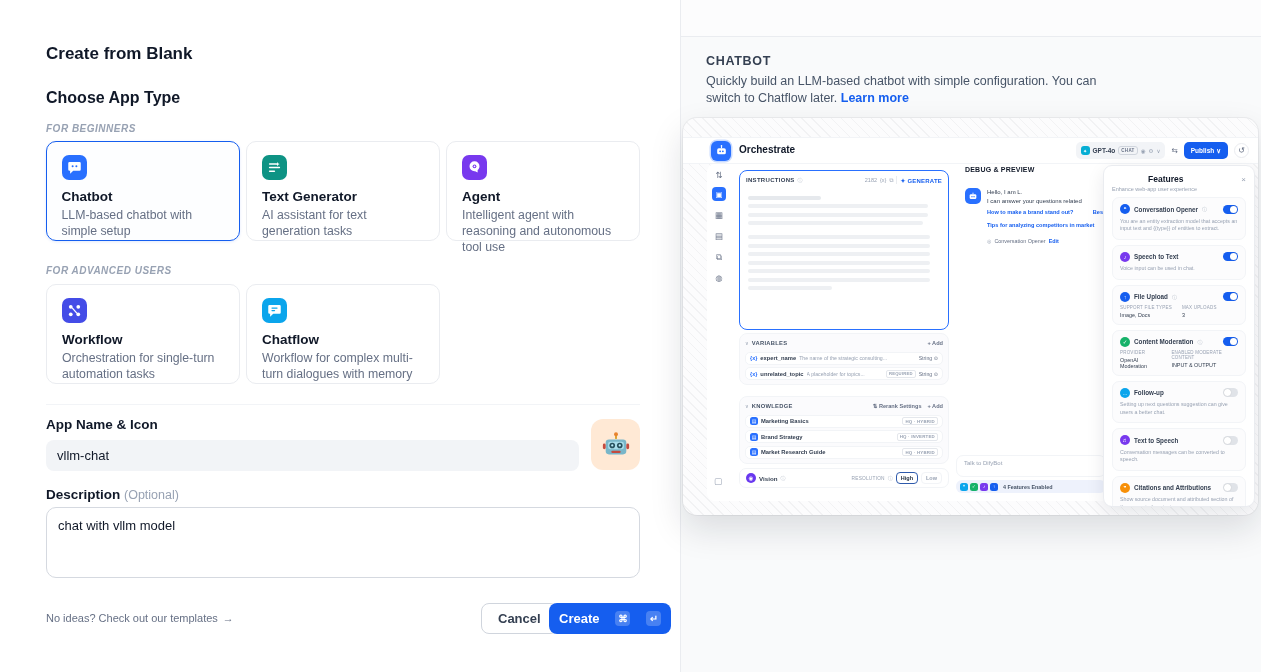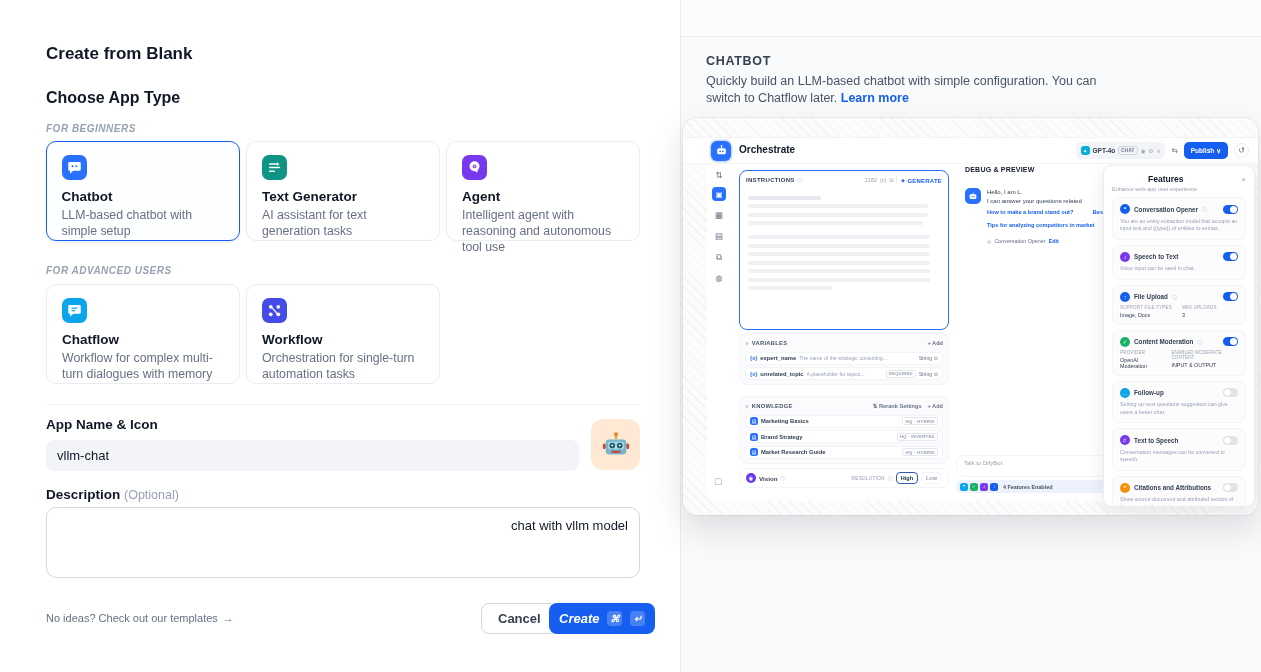--- a/index.html
+++ b/index.html
@@ -18,24 +18,24 @@
   .app-icon { width:25px; height:25px; border-radius:7px; display:flex; align-items:center; justify-content:center; }
   .app-icon svg { width:15px; height:15px; fill:#fff; }
   .app-card h3 { font-size:13.5px; font-weight:700; color:#101828; margin:9px 0 3px; }
   .app-card p { font-size:12.3px; color:#667085; line-height:16px; }
   .divider { position:absolute; left:46px; top:404px; width:594px; height:1px; background:#f2f4f7; }
   .field-label { position:absolute; left:46px; font-size:13.5px; font-weight:700; color:#101828; }
   .opt { font-weight:400; font-size:12.5px; color:#98a2b3; }
   .name-input { position:absolute; left:46px; top:440px; width:533px; height:31px; background:#f2f4f7; border:none; border-radius:8px; padding:0 11px; font-size:13px; color:#101828; font-family:inherit; }
   .icon-picker { position:absolute; left:591px; top:419px; width:49px; height:51px; border-radius:12px; display:flex; align-items:center; justify-content:center; cursor:pointer; }
   .icon-picker svg { width:30px; height:30px; }
-  .desc-area { position:absolute; left:46px; top:507px; width:594px; height:71px; background:#fff; border:1px solid #d5d9e0; border-radius:10px; padding:9px 11px; font-size:13px; color:#101828; font-family:inherit; resize:none; line-height:17px;text-align:right; }
+  .desc-area { position:absolute; left:46px; top:507px; width:594px; height:71px; background:#fff; border:1px solid #d5d9e0; border-radius:10px; padding:9px 11px; font-size:13px; color:#101828; font-family:inherit; resize:none; line-height:17px; }
   .templates-hint { position:absolute; left:46px; top:612px; font-size:11px; color:#667085; cursor:pointer; display:flex; gap:5px; align-items:center; }
   .btn-cancel { position:absolute; left:481px; top:603px; height:31px; padding:0 16px; background:#fff; border:1px solid #d0d5dd; border-radius:8px; font-size:13px; font-weight:600; color:#354052; font-family:inherit; cursor:pointer; }
-  .btn-create { position:absolute; left:549px; top:603px; height:31px; padding:0 10px; background:#155eef; border:none; border-radius:8px; font-size:13px; font-weight:600; color:#fff; font-family:inherit; cursor:pointer; display:flex; align-items:center; gap:8px;font-style:italic; }
+  .btn-create { position:absolute; left:549px; top:603px; height:31px; padding:0 10px; background:#155eef; border:none; border-radius:8px; font-size:13px; font-weight:600; color:#fff; font-family:inherit; cursor:pointer; display:flex; align-items:center; gap:16px; }
   .kbd { display:inline-flex; align-items:center; justify-content:center; width:15px; height:15px; background:rgba(255,255,255,.22); border-radius:4px; font-size:9.5px; }
 
   
   .right-panel { position:absolute; left:680px; top:0; width:581px; height:672px; background:#f9fafb; border-left:1px solid #eaecf0; }
   .right-topstrip { position:absolute; left:0; top:0; width:100%; height:37px; background:#fcfcfd; border-bottom:1px solid #eaecf0; }
   .rp-heading { position:absolute; left:25px; top:54px; font-size:12.5px; font-weight:700; color:#354052; letter-spacing:.7px; }
   .rp-desc { position:absolute; left:25px; top:73px; width:392px; font-size:12.5px; color:#475467; line-height:17px; }
   .rp-link { color:#155eef; font-weight:600; cursor:pointer; }
 
   
@@ -178,42 +178,42 @@
             </svg>
         </div>
         <h3>Agent</h3>
         <p>Intelligent agent with reasoning and autonomous tool use</p>
       </div>
     </div>
 
     <div class="sec-label" style="top:265px">FOR ADVANCED USERS</div>
     <div class="row-advanced">
       <div class="app-card">
-        <div class="app-icon" style="background: rgb(11, 165, 236);">
-          <svg viewBox="0 0 24 24">
-              <path d="M4 3h16a2 2 0 0 1 2 2v10a2 2 0 0 1-2 2H10l-5 5v-5H4a2 2 0 0 1-2-2V5a2 2 0 0 1 2-2z"></path>
-              <rect x="7" y="7" width="10" height="2" rx="1" fill="#0ba5ec"></rect>
-              <rect x="7" y="11" width="6" height="2" rx="1" fill="#0ba5ec"></rect>
-            </svg>
-        </div>
-        <h3>Chatflow</h3>
-        <p>Workflow for complex multi-turn dialogues with memory</p>
-      </div>
-      <div class="app-card">
         <div class="app-icon" style="background: rgb(68, 76, 231);">
           <svg viewBox="0 0 24 24">
               <circle cx="6" cy="6" r="3"></circle>
               <circle cx="18" cy="6" r="3"></circle>
               <circle cx="6" cy="18" r="3"></circle>
               <circle cx="18" cy="18" r="3"></circle>
               <path d="M8 7.5L16 16.5" stroke="#fff" stroke-width="2"></path>
             </svg>
         </div>
         <h3>Workflow</h3>
         <p>Orchestration for single-turn automation tasks</p>
+      </div>
+      <div class="app-card">
+        <div class="app-icon" style="background: rgb(11, 165, 236);">
+          <svg viewBox="0 0 24 24">
+              <path d="M4 3h16a2 2 0 0 1 2 2v10a2 2 0 0 1-2 2H10l-5 5v-5H4a2 2 0 0 1-2-2V5a2 2 0 0 1 2-2z"></path>
+              <rect x="7" y="7" width="10" height="2" rx="1" fill="#0ba5ec"></rect>
+              <rect x="7" y="11" width="6" height="2" rx="1" fill="#0ba5ec"></rect>
+            </svg>
+        </div>
+        <h3>Chatflow</h3>
+        <p>Workflow for complex multi-turn dialogues with memory</p>
       </div>
     </div>
 
     <div class="divider"></div>
 
     <div class="field-label" style="top:417px">App Name &amp; Icon</div>
     <input class="name-input" type="text" value="vllm-chat" style="">
     <div class="icon-picker" style="background: rgb(255, 233, 213);">
       <svg viewBox="0 0 32 32">
         <rect x="5" y="10" width="22" height="16" rx="3.5" fill="#79b6c9"></rect>

